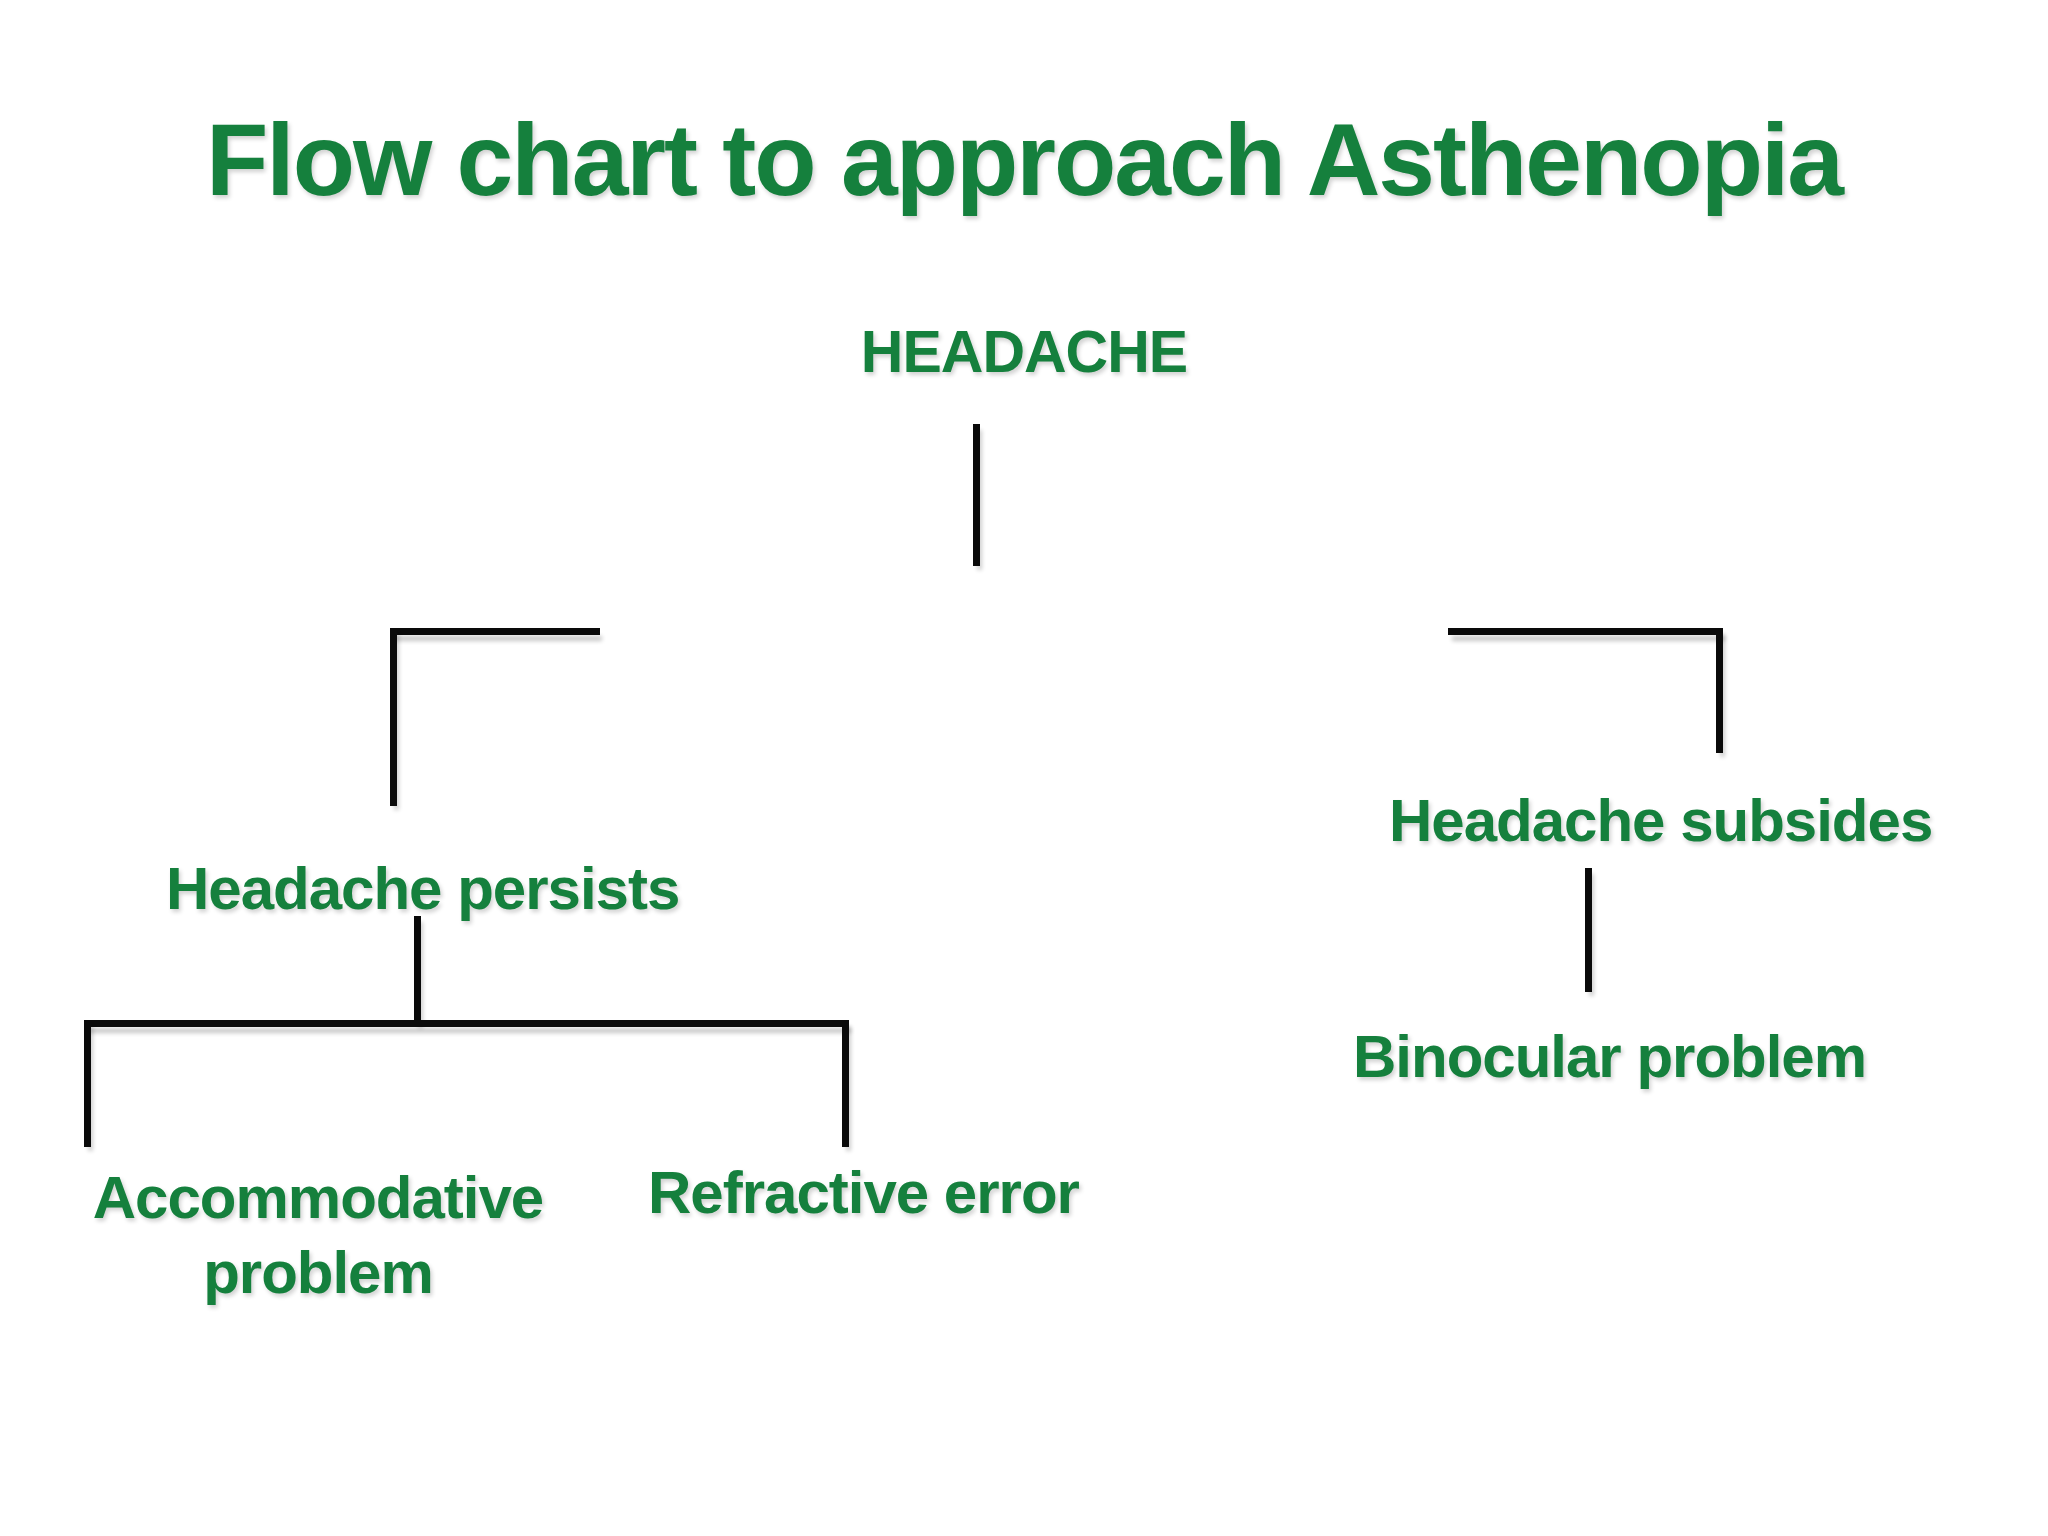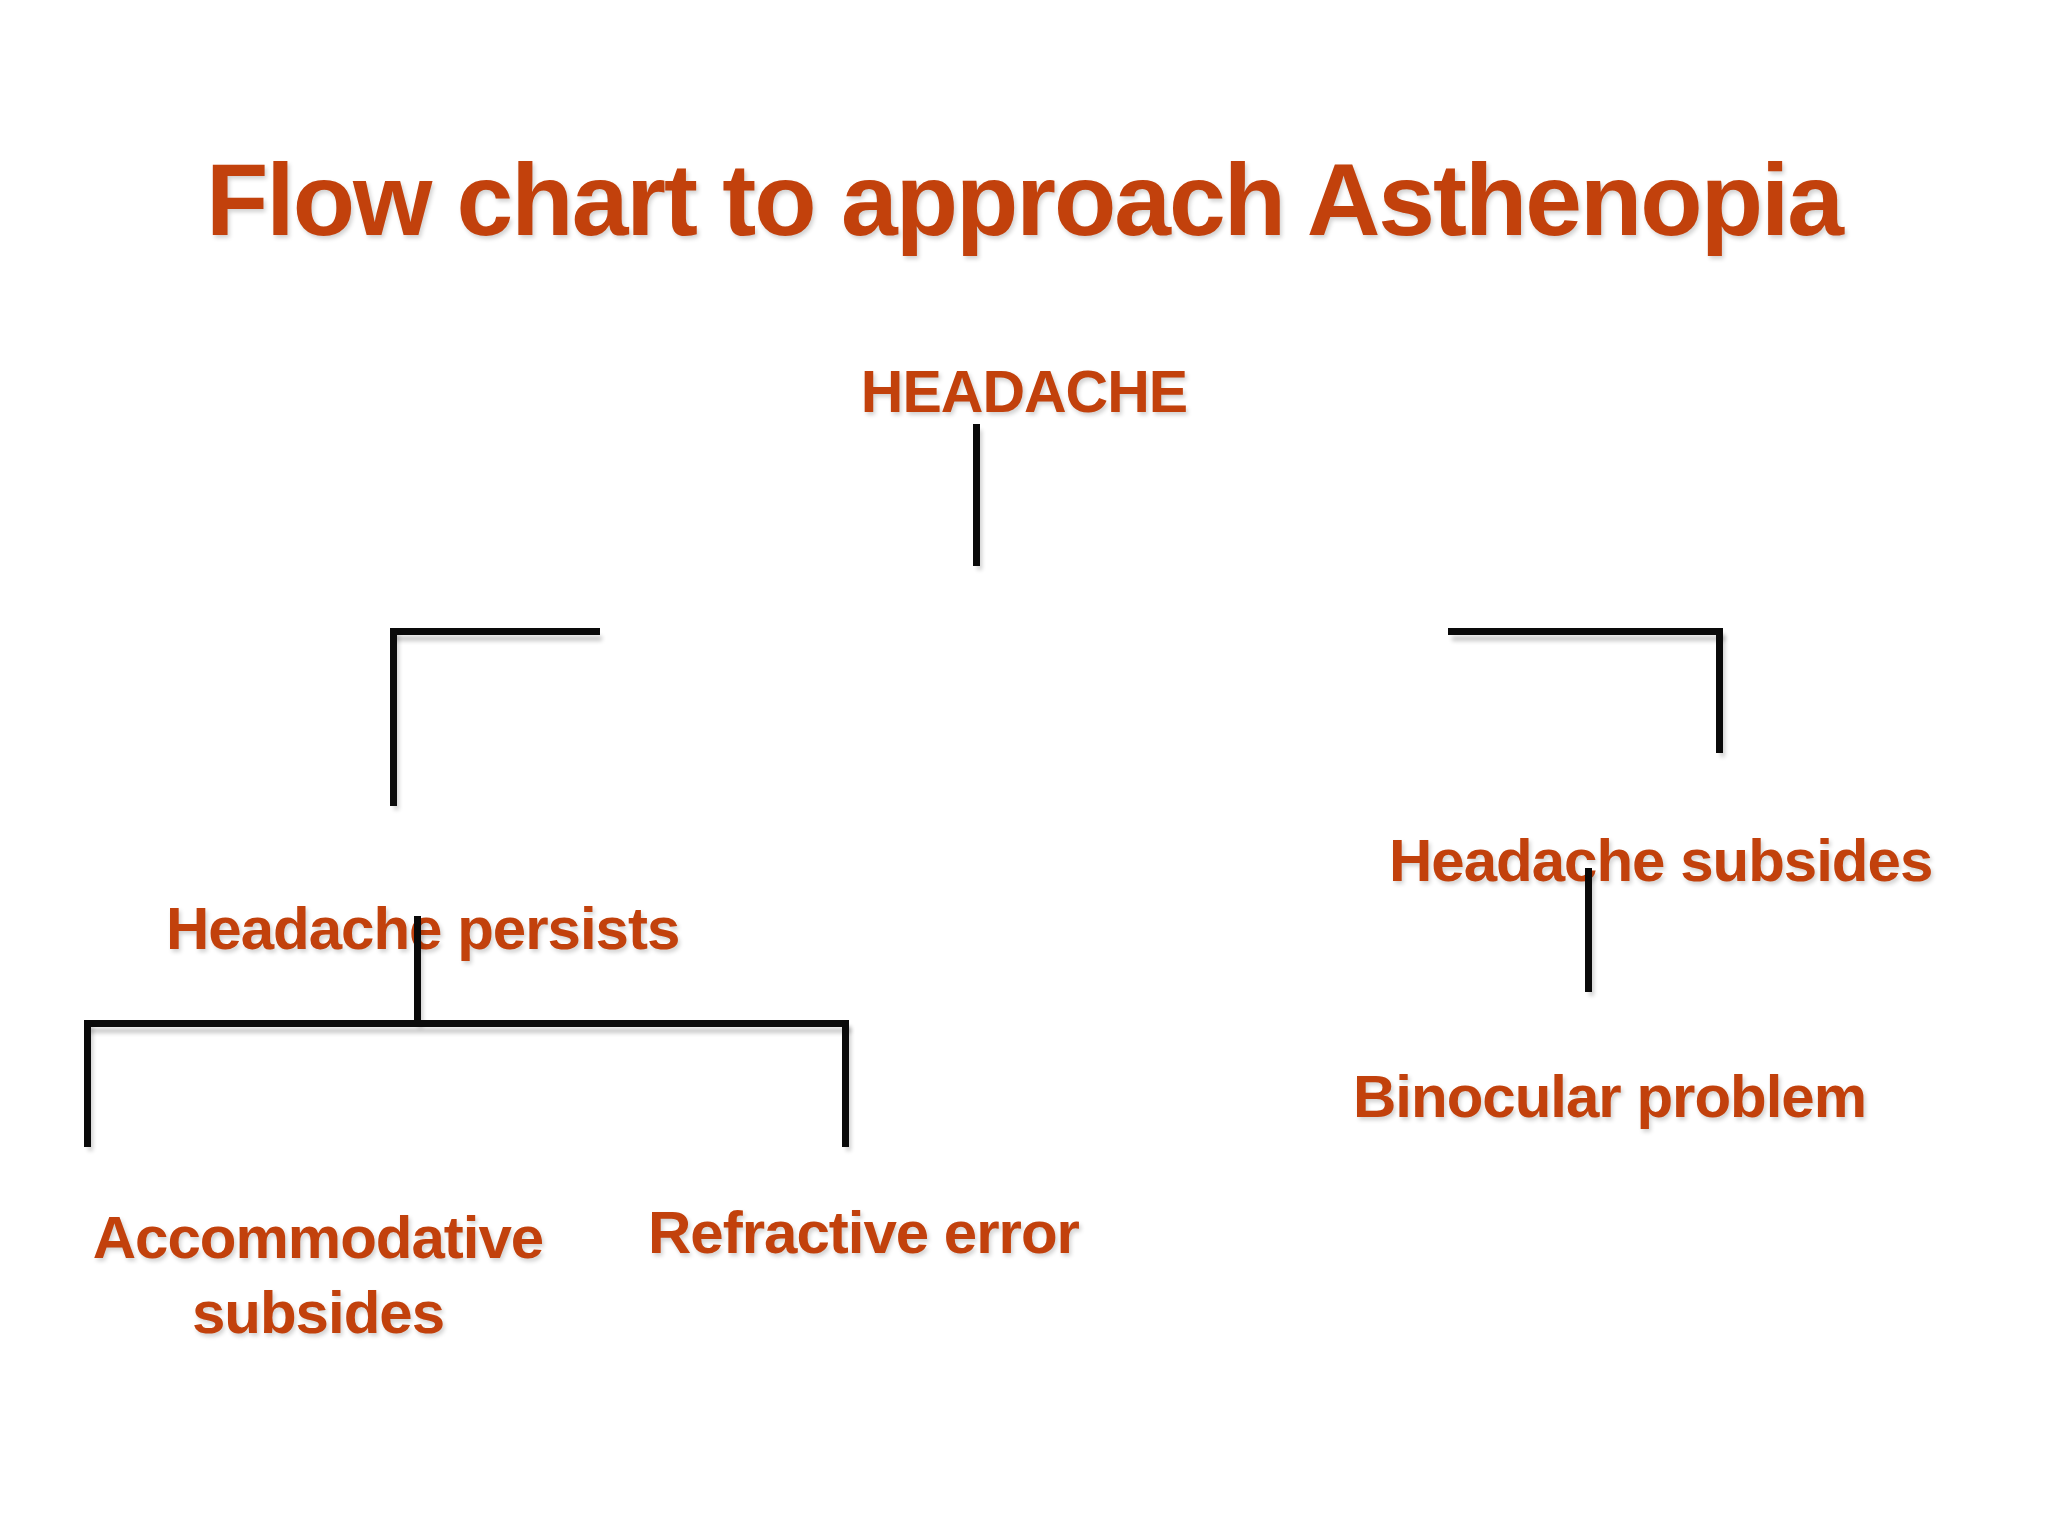--- a/index.html
+++ b/index.html
@@ -13,25 +13,24 @@
     height: 1536px;
     background: #ffffff;
     overflow: hidden;
     font-family: "Liberation Sans", "DejaVu Sans", sans-serif;
     color: #0a0a0a;
   }
   .label {
     position: absolute;
     font-weight: bold;
     line-height: 1.1;
-    color: #c2410c;
+    color: #15803d;
     text-shadow: 2px 3px 4px rgba(0,0,0,0.18);
     letter-spacing: -1px;
     white-space: nowrap;
-    margin-top: 40px;
   }
   .centered {
     left: 0;
     right: 0;
     text-align: center;
   }
   #title {
     top: 104px;
     font-size: 102px;
     letter-spacing: -2px;
@@ -112,17 +111,17 @@
 
   <div id="edge-persists-v" class="line v-line"></div>
   <div id="edge-bottom-h" class="line h-line"></div>
   <div id="edge-bottom-left-v" class="line v-line"></div>
   <div id="edge-bottom-right-v" class="line v-line"></div>
 
   <div id="edge-subsides-v" class="line v-line"></div>
 
   <div id="node-binocular" class="label">Binocular problem</div>
 
-  <div id="node-accommodative" class="label">Accommodative subsides</div>
+  <div id="node-accommodative" class="label">Accommodative problem</div>
 
   <div id="node-refractive" class="label">Refractive error</div>
 
 </div>
 
 </body></html>

